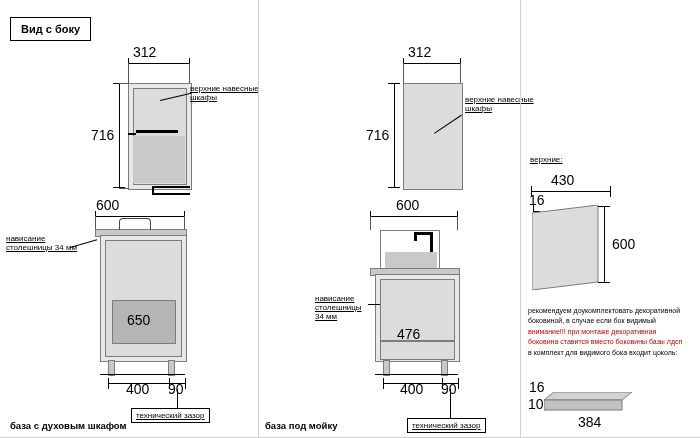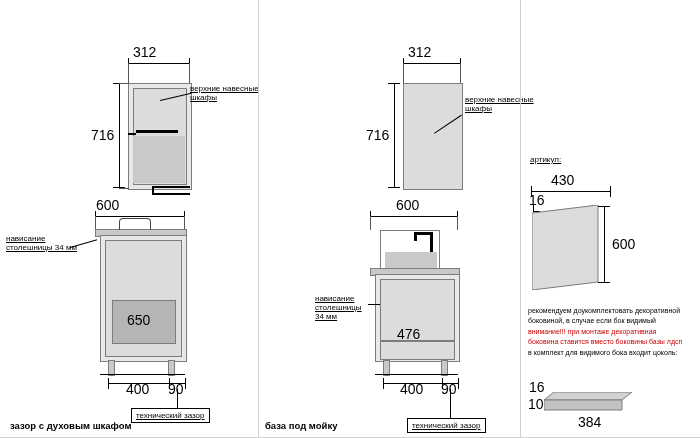--- a/index.html
+++ b/index.html
@@ -37,20 +37,21 @@
   .black{background:#000;}
   .divider{position:absolute;background:#aaaaaa;}
   .red{color:#cc0000;}
   .handle{position:absolute;border:1.5px solid #444;border-bottom:none;border-radius:4px 4px 0 0;}
 </style>
 </head>
 <body>
 
 <div class="root">
 
+  <div class="abs title-box" style="left:10px;top:17px;">Вид с боку</div>
 
   <div class="abs dim" style="left:133px;top:48px;">312</div>
   <div class="dimline" style="left:128px;top:63px;width:62px;height:1px;"></div>
   <div class="tick" style="left:128px;top:58px;width:1px;height:11px;"></div>
   <div class="tick" style="left:189px;top:58px;width:1px;height:11px;"></div>
 
   <div class="vline" style="left:128px;top:63px;height:20px;background:#555;"></div>
   <div class="vline" style="left:189px;top:63px;height:20px;background:#555;"></div>
 
   <div class="box fill-l" style="left:128px;top:83px;width:62px;height:105px;"></div>
@@ -103,21 +104,21 @@
   <div class="tick" style="left:108px;top:378px;width:1px;height:11px;"></div>
   <div class="tick" style="left:169px;top:378px;width:1px;height:11px;"></div>
   <div class="abs dim" style="left:126px;top:385px;">400</div>
   <div class="tick" style="left:185px;top:378px;width:1px;height:11px;"></div>
   <div class="dimline" style="left:169px;top:383px;width:17px;height:1px;"></div>
   <div class="abs dim" style="left:168px;top:385px;">90</div>
 
   <div class="abs lbl" style="left:131px;top:408px;border:1px solid #000;padding:2px 4px;background:#fff;">технический зазор</div>
   <div class="vline" style="left:177px;top:389px;height:19px;"></div>
 
-  <div class="abs section-title" style="left:10px;top:420px;">зазор с духовым шкафом</div>
+  <div class="abs section-title" style="left:10px;top:420px;">база с духовым шкафом</div>
 
   <div class="abs dim" style="left:408px;top:48px;">312</div>
   <div class="dimline" style="left:403px;top:63px;width:58px;height:1px;"></div>
   <div class="tick" style="left:403px;top:58px;width:1px;height:11px;"></div>
   <div class="tick" style="left:460px;top:58px;width:1px;height:11px;"></div>
   <div class="vline" style="left:403px;top:63px;height:20px;background:#555;"></div>
   <div class="vline" style="left:460px;top:63px;height:20px;background:#555;"></div>
 
   <div class="box fill-m" style="left:403px;top:83px;width:58px;height:105px;"></div>
 
@@ -166,21 +167,21 @@
   <div class="abs dim" style="left:400px;top:385px;">400</div>
   <div class="tick" style="left:458px;top:378px;width:1px;height:11px;"></div>
   <div class="dimline" style="left:442px;top:383px;width:17px;height:1px;"></div>
   <div class="abs dim" style="left:441px;top:385px;">90</div>
 
   <div class="abs lbl" style="left:407px;top:418px;border:1px solid #000;padding:2px 4px;background:#fff;">технический зазор</div>
   <div class="vline" style="left:450px;top:389px;height:29px;"></div>
 
   <div class="abs section-title" style="left:265px;top:420px;">база под мойку</div>
 
-  <div class="abs lbl" style="left:530px;top:155px;">артикул:</div>
+  <div class="abs lbl" style="left:530px;top:155px;">верхние:</div>
 
   <div class="abs dim" style="left:551px;top:176px;">430</div>
   <div class="dimline" style="left:531px;top:191px;width:80px;height:1px;"></div>
   <div class="tick" style="left:531px;top:186px;width:1px;height:11px;"></div>
   <div class="tick" style="left:610px;top:186px;width:1px;height:11px;"></div>
 
   <div class="abs dim" style="left:529px;top:196px;">16</div>
   <div class="abs" style="left:533px;top:205px;width:6px;height:6px;border-left:1px solid #000;border-bottom:1px solid #000;"></div>
 
   <div class="abs" style="left:532px;top:205px;width:75px;height:85px;">

